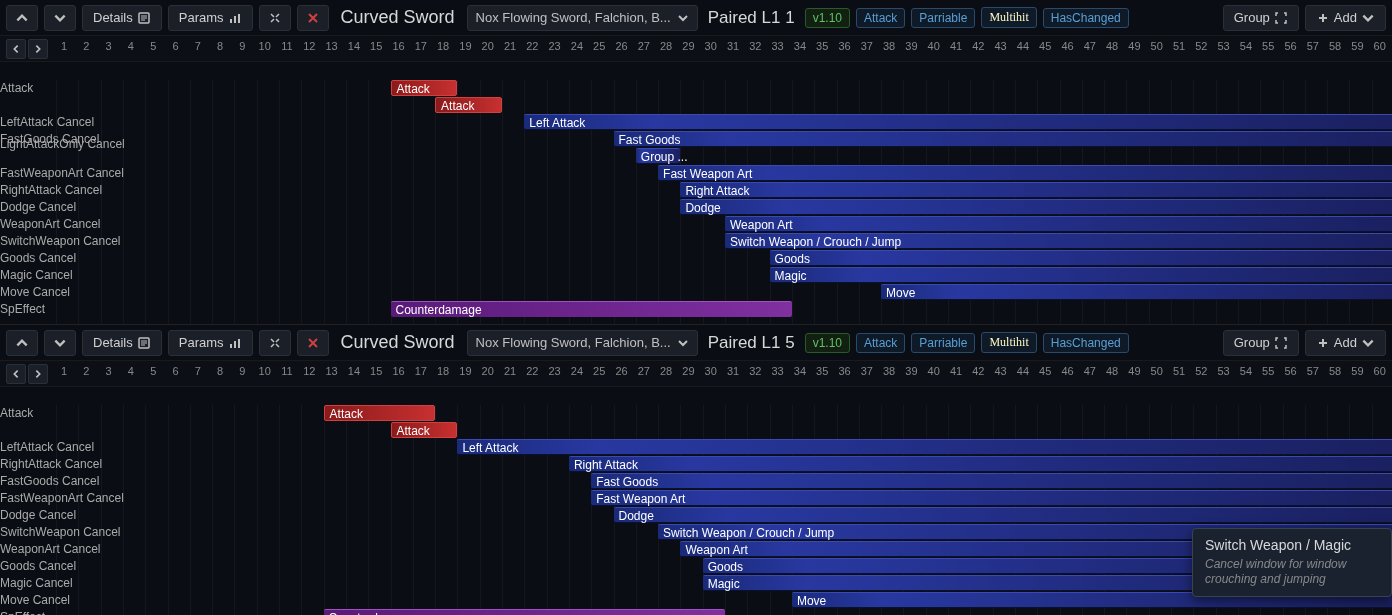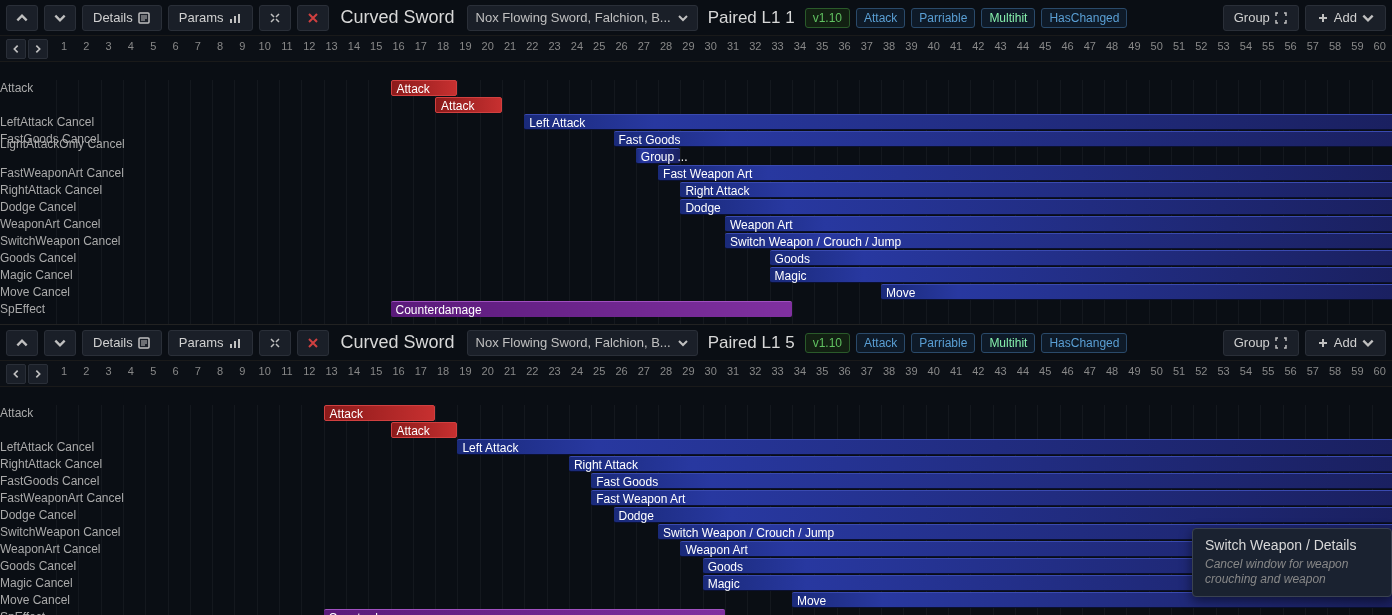--- a/index.html
+++ b/index.html
@@ -72,21 +72,21 @@
   padding: 2px 7px;
   border-radius: 3px;
   font-size: 12px;
   font-weight: 500;
   border: 1px solid;
   white-space: nowrap;
 }
 .tag.version { color: #60c060; border-color: #2a5a2a; background: #122012; }
 .tag.attack { color: #5a9fd4; border-color: #2a4a6a; background: #0e1a28; }
 .tag.parriable { color: #5a9fd4; border-color: #2a4a6a; background: #0e1a28; }
-.tag.multihit { color: #86efac; border-color: #2a4a6a; background: #0e1a28; }
+.tag.multihit { color: #fef9c3; border-color: #2a4a6a; background: #0e1a28; font-family: Liberation Serif, serif; }
 .tag.changed { color: #5a9fd4; border-color: #2a4a6a; background: #0e1a28; }
 .spacer { flex: 1; }
 
 .ruler-row {
   display: flex;
   align-items: center;
   background: #0c1016;
   border-bottom: 1px solid #1a1a1a;
   height: 26px;
 }
@@ -680,16 +680,16 @@
           <div class="track blue" style="left:658.1px;top:119px;width:735.9px">Switch Weapon / Crouch / Jump</div>
           <div class="track blue" style="left:680.4px;top:136px;width:713.6px">Weapon Art</div>
           <div class="track blue" style="left:702.7px;top:153px;width:691.3000000000001px">Goods</div>
           <div class="track blue" style="left:702.7px;top:170px;width:691.3000000000001px">Magic</div>
           <div class="track blue" style="left:791.9px;top:187px;width:602.1px">Move</div>
           <div class="track purple" style="left:323.6px;top:204px;width:401.40000000000003px">Counterdamage</div>
         </div>
   </div>
   </div>
     <div class="tooltip" style="bottom:18px">
-  <div class="tooltip-title">Switch Weapon / Details</div>
-  <div class="tooltip-body">Cancel window for weapon crouching and weapon</div>
+  <div class="tooltip-title">Switch Weapon / Magic</div>
+  <div class="tooltip-body">Cancel window for window crouching and jumping</div>
 </div>
   </div>
 
 </body></html>

